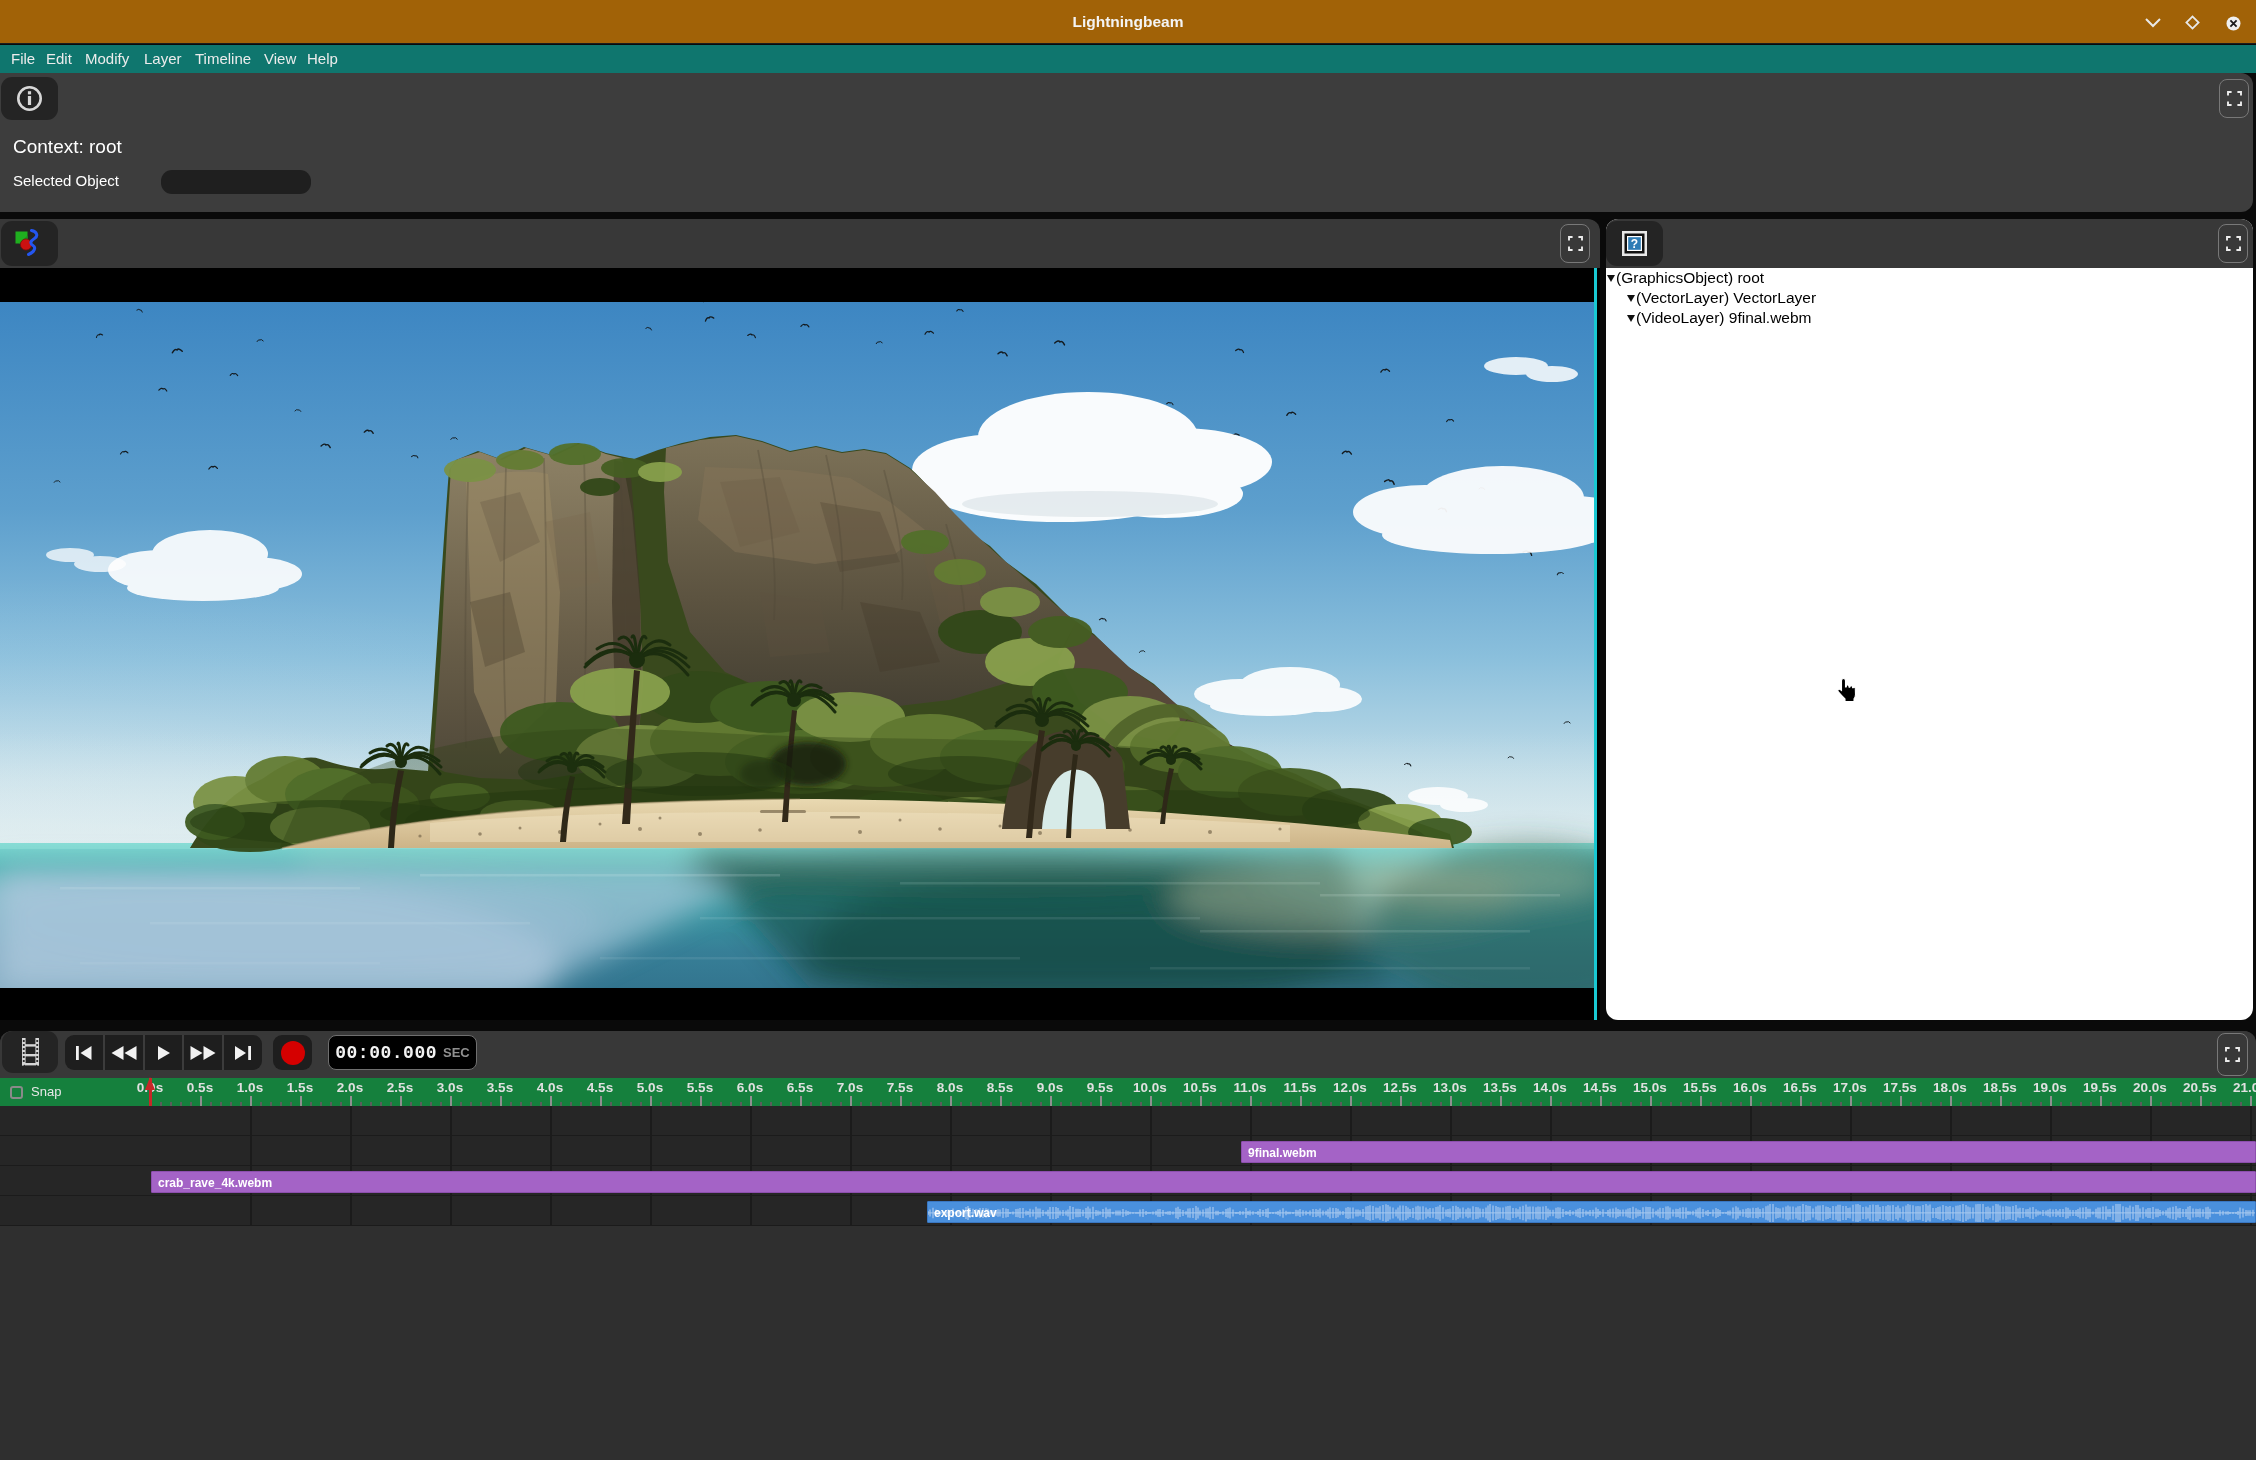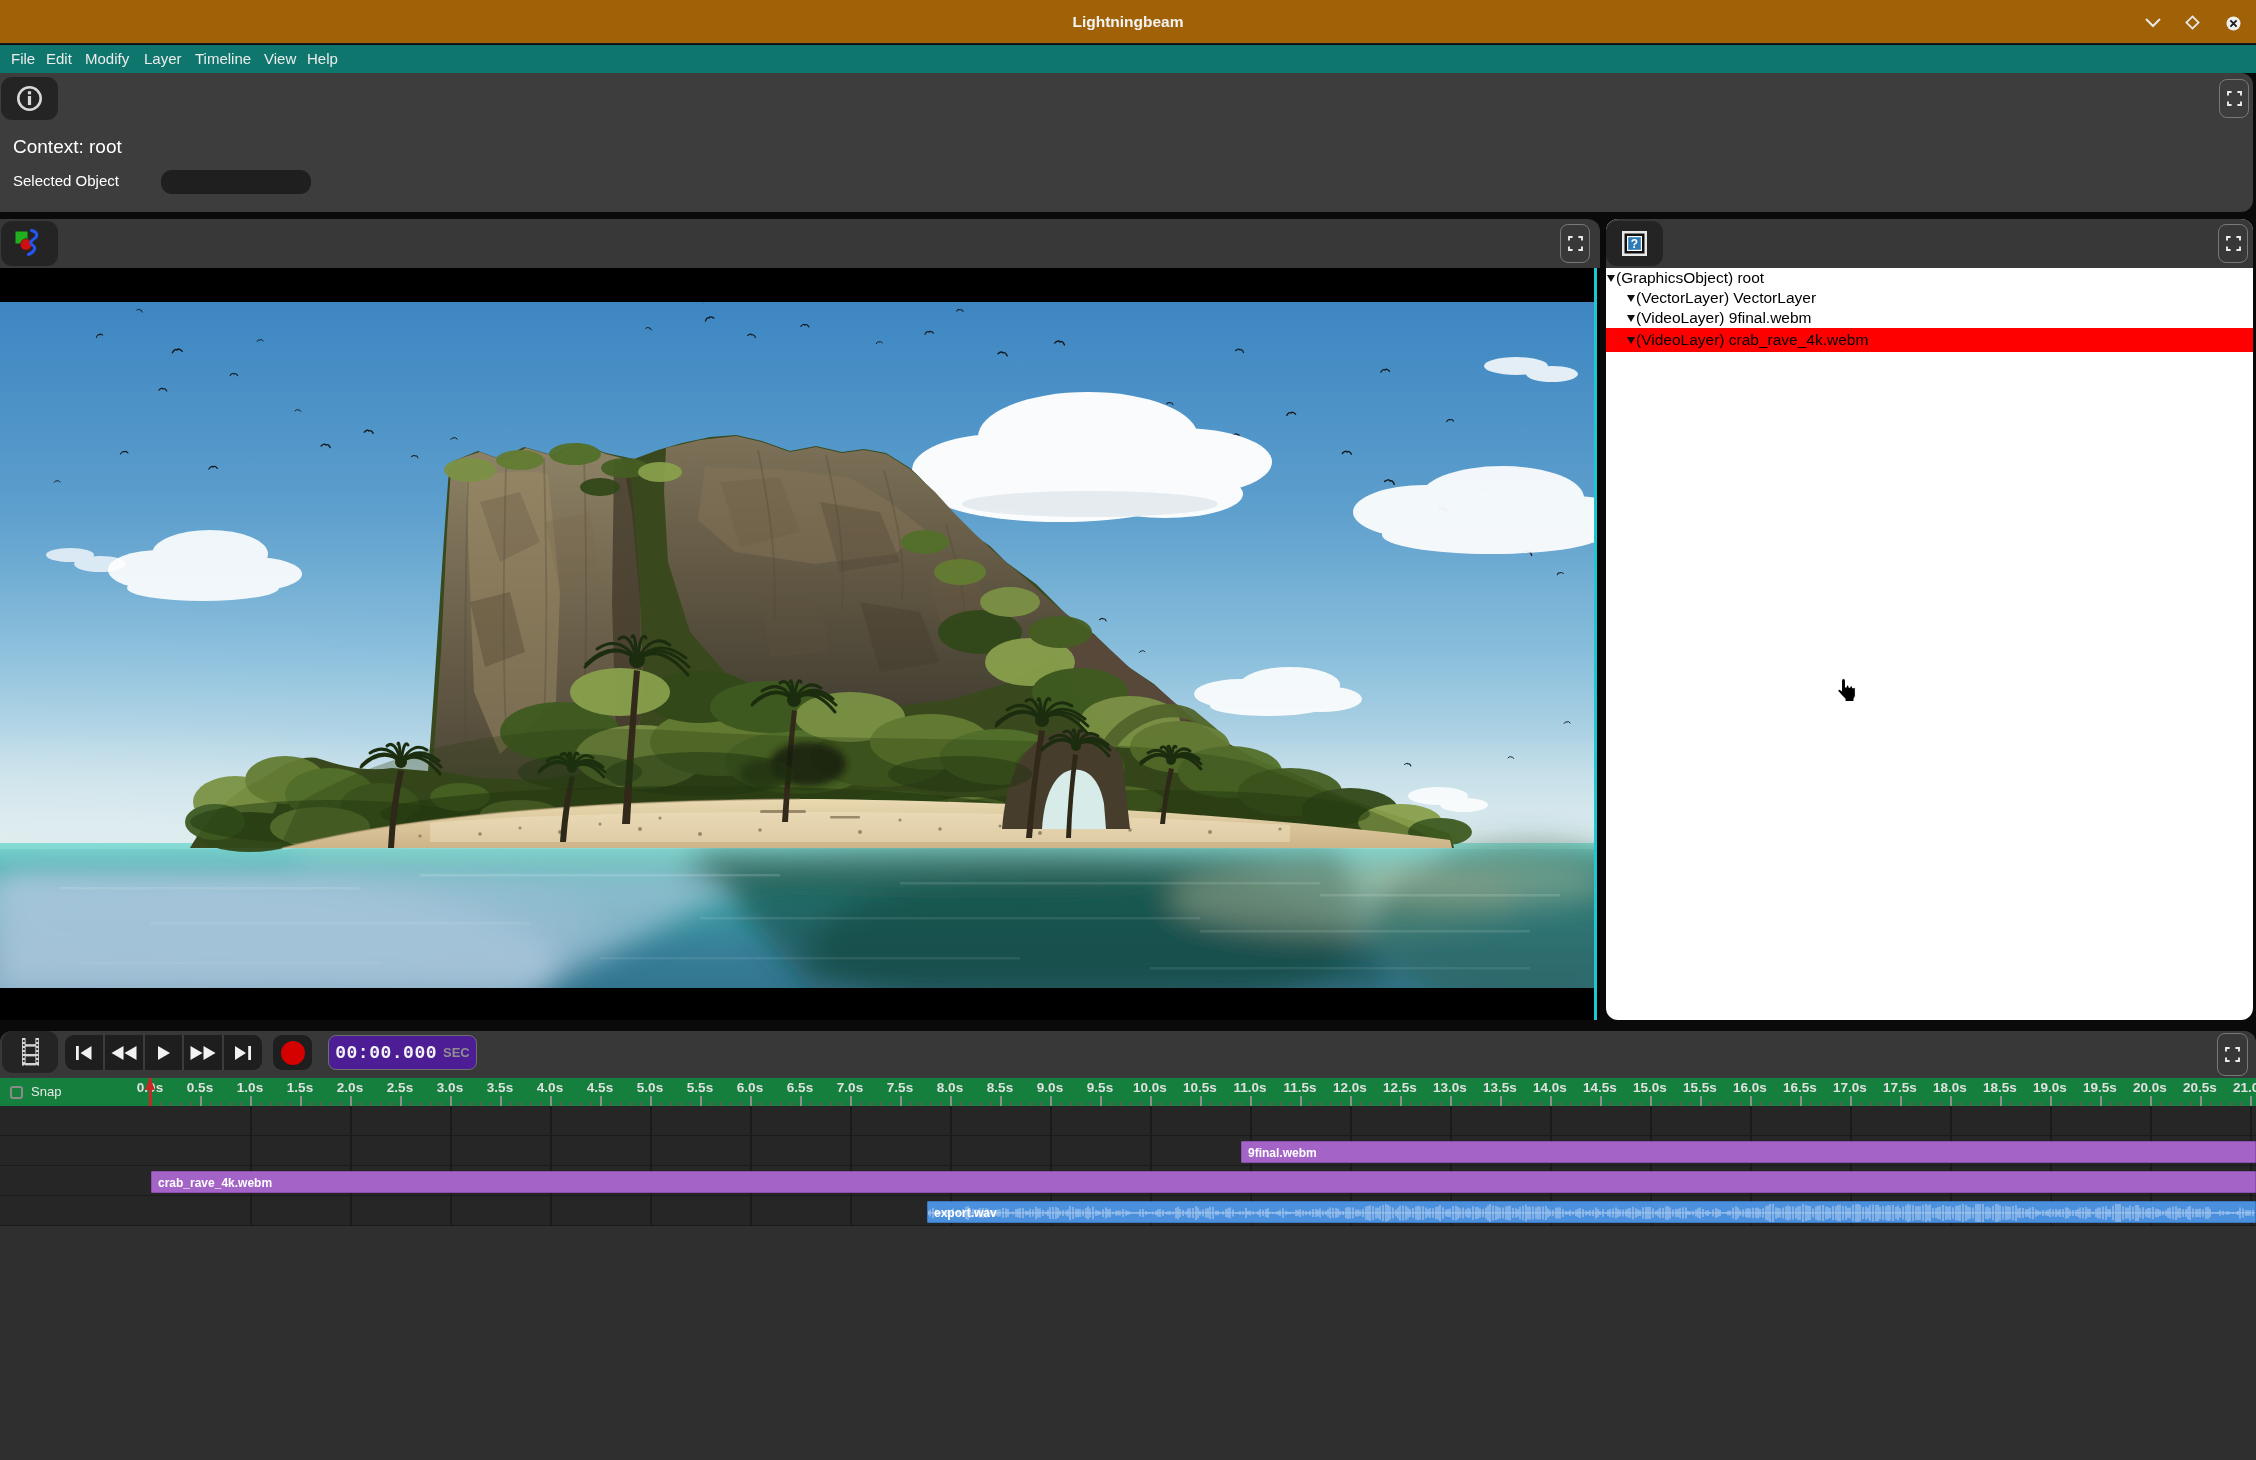--- a/index.html
+++ b/index.html
@@ -517,21 +517,20 @@
             <path d="M10.4,1 H14 V4.6"></path>
             <path d="M14,10.4 V14 H10.4"></path>
             <path d="M4.6,14 H1 V10.4"></path>
           </g>
         </svg>
       </div>
   </div>
   <div class="trow" style="top:49px;left:1px"><span class="tri"></span>(GraphicsObject) root</div>
   <div class="trow" style="top:69px;left:21px"><span class="tri"></span>(VectorLayer) VectorLayer</div>
   <div class="trow" style="top:89px;left:21px"><span class="tri"></span>(VideoLayer) 9final.webm</div>
-  <div class="trow" style="top:109px;height:24px;line-height:24px;background:#ff0000"><span style="margin-left:21px"></span><span class="tri"></span>(VideoLayer) crab_rave_4k.webm</div>
   <div class="abs" style="left:230px;top:457px"><svg width="24" height="28" viewBox="0 0 24 28">
 <path d="M7.5,2.5 C8.6,2.5 9.5,3.3 9.5,4.8 L9.5,11 L10.2,11 L10.6,9.4 C10.9,8.6 12.6,8.7 12.8,9.8 L13.1,11.2 L13.8,11.2 L14.2,10.2 C14.6,9.3 16.1,9.5 16.4,10.5 L16.6,11.8 L17.3,11.8 C17.6,11 19,11.1 19.3,12.1 L19.5,18.5 C19.5,20 19,21.5 18,22.8 L18,25.5 L9,25.5 L9,23 C7,21 4.2,18 2.2,15.6 C1.2,14.4 2.6,12.6 4.2,13.5 L5.5,14.5 L5.5,4.8 C5.5,3.3 6.4,2.5 7.5,2.5 Z" fill="#000" stroke="#fff" stroke-width="1.1"></path>
 </svg></div>
 </div>
 
 <div id="timeline">
   <div id="tltoolbar">
     <div class="sqbtn" style="left:2px;top:0px;width:56px;height:42px;display:flex;align-items:center;justify-content:center">
         <svg width="23" height="30" viewBox="0 0 23 30">
 <g fill="#d6d6d6">
@@ -598,21 +597,21 @@
             <g fill="#f2f2f2">
               <path d="M1,1 L12,8.0 L1,15 Z"></path>
               <rect x="14.2" y="1" width="2.8" height="14"></rect>
             </g>
           </svg>
         </div>
     </div>
     <div class="wbtn" style="left:273px;width:39px;border-radius:9px">
         <div style="width:24px;height:24px;border-radius:50%;background:#d50000"></div>
       </div>
-    <div class="abs" style="left:328px;top:4px;width:149px;height:35px;background:#4c1d95;border:1.5px solid #6f6f6f;border-radius:8px;display:flex;align-items:center;justify-content:center">
+    <div class="abs" style="left:328px;top:4px;width:149px;height:35px;background:#000000;border:1.5px solid #6f6f6f;border-radius:8px;display:flex;align-items:center;justify-content:center">
       <span style="font-family:'Liberation Mono',monospace;font-size:18px;font-weight:bold;color:#f2f2f2;letter-spacing:0.5px">00:00.000</span>
       <span style="color:#8f8f8f;font-size:13px;font-weight:bold;margin-left:6px">SEC</span>
     </div>
     <div class="xbtn" style="left:2217px;top:2px;width:31px;height:43px">
         <svg width="15" height="15" viewBox="0 0 15 15">
           <g stroke="#ececec" stroke-width="1.9" fill="none">
             <path d="M1,4.6 V1 H4.6"></path>
             <path d="M10.4,1 H14 V4.6"></path>
             <path d="M14,10.4 V14 H10.4"></path>
             <path d="M4.6,14 H1 V10.4"></path>

